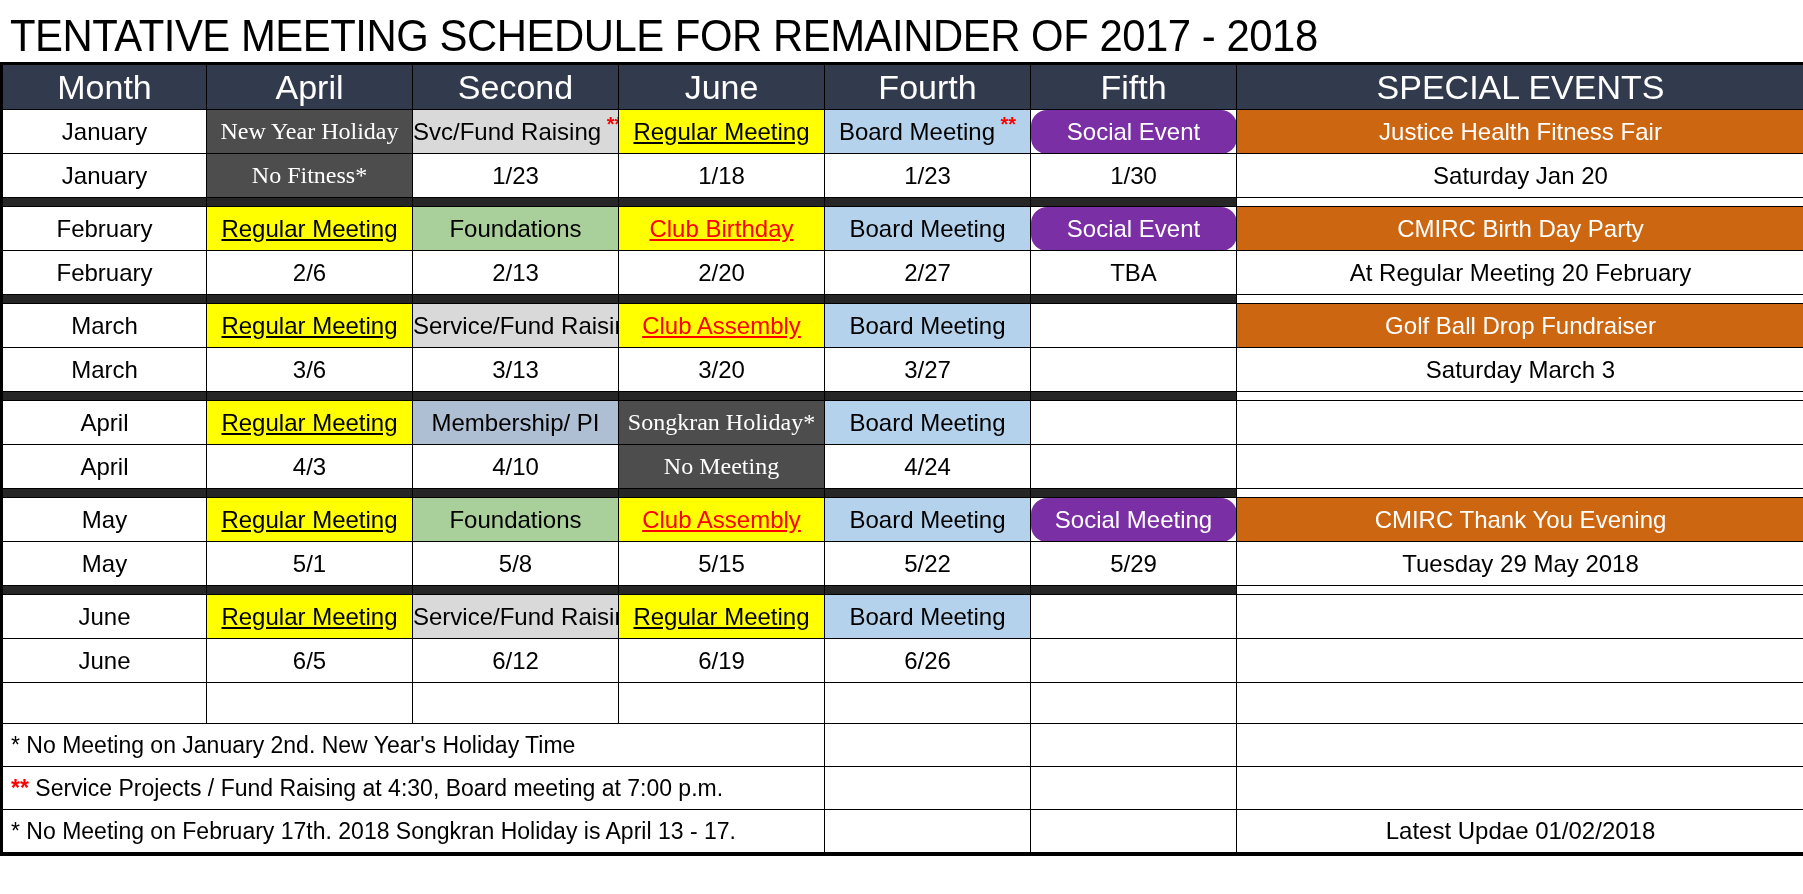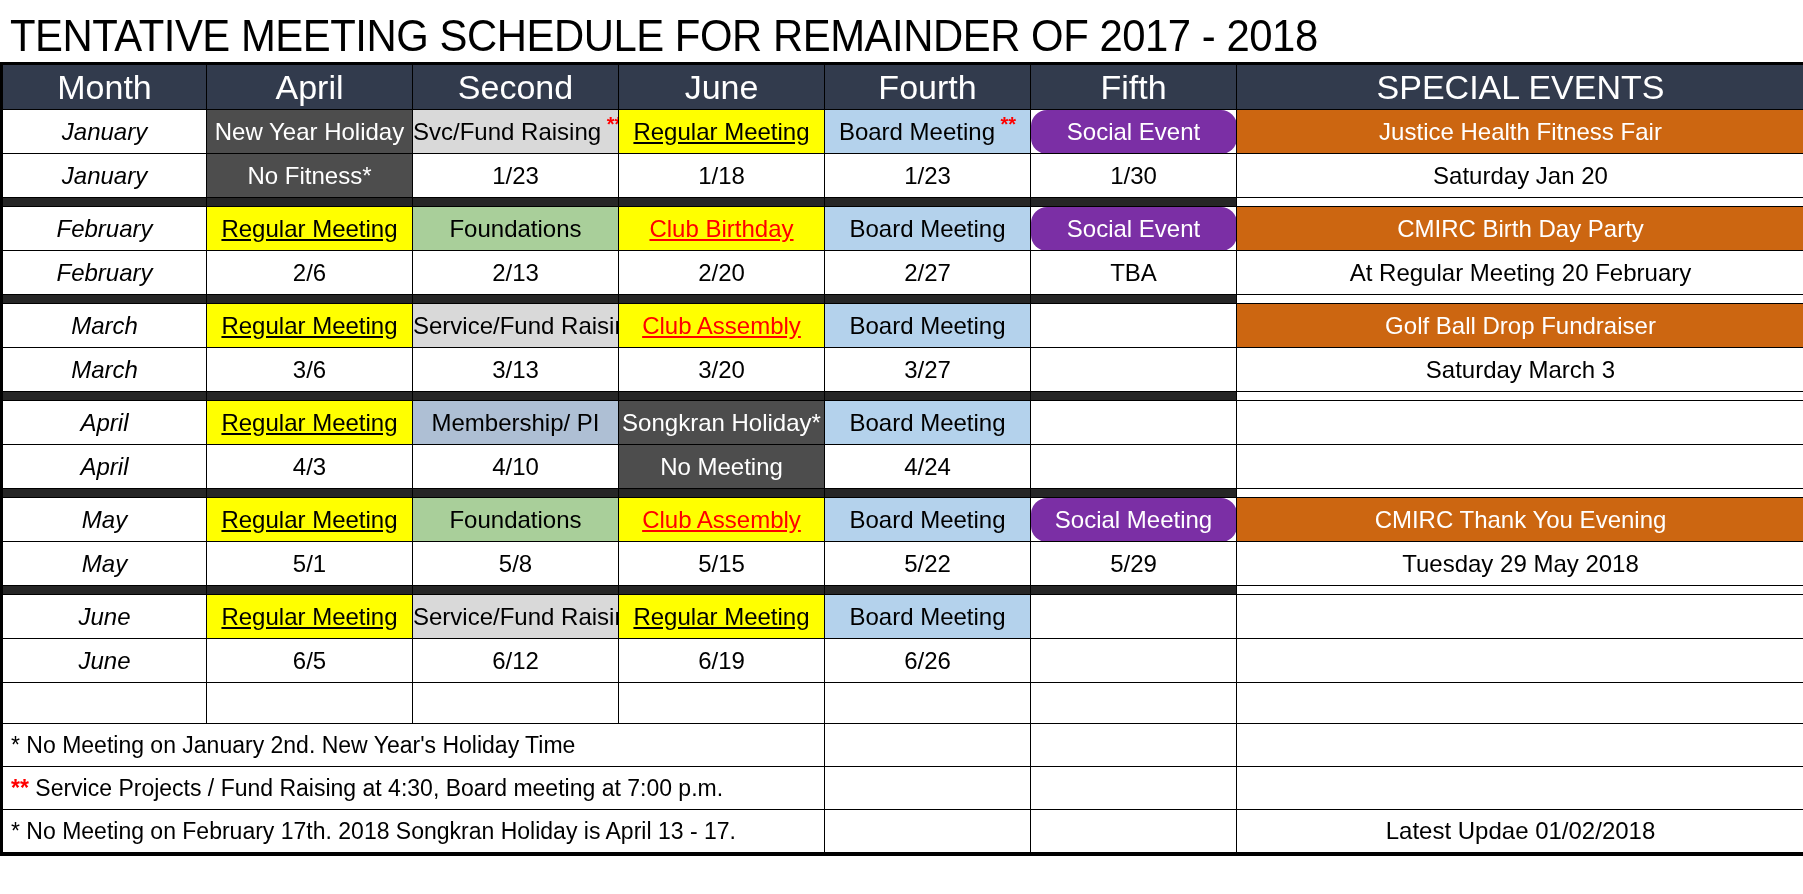--- a/index.html
+++ b/index.html
@@ -78,21 +78,20 @@
     border: 1px solid #000000;
     border-top: 3px solid #000000;
   }
   th.month-head { text-align: left; padding-left: 8px; }
 
   
   td.month-cell {
     text-align: left;
     padding-left: 8px;
     font-size: 28px;
-    font-style: italic;
   }
 
   
   tr.label-row td { height: 43px; }
   tr.date-row  td { height: 43px; }
 
   
   tr.sep-row td {
     height: 8px;
     background: #262626;
@@ -128,21 +127,21 @@
     text-align: right;
     padding-right: 10px;
     color: #2e6ca4;
     font-weight: 700;
     font-size: 25px;
   }
 
   
   .fill-yellow   { background: #ffff00 !important; font-weight: 700; text-decoration: underline; }
   .fill-ltgray   { background: #d9d9d9 !important; }
-  .fill-dkgray   { background: #4d4d4d !important; color: #ffffff !important; font-weight: 700; }
+  .fill-dkgray   { background: #4d4d4d !important; color: #ffffff !important; font-weight: 700; font-family: Liberation Serif, serif; }
   .fill-green    { background: #a9cf9a !important; }
   .fill-blue     { background: #b4d2ec !important; }
   .fill-purple   { background: #7b2fa5 !important; color: #ffffff !important; border-radius: 16px; }
   .fill-orange   { background: #cc6611 !important; color: #ffffff !important; }
   .fill-bluegray { background: #aebfd4 !important; }
 
   .txt-red  { color: #ff0000 !important; font-weight: 700; }
   .shrink   { font-size: 23px; }
   .shrink2  { font-size: 22px; }
 

